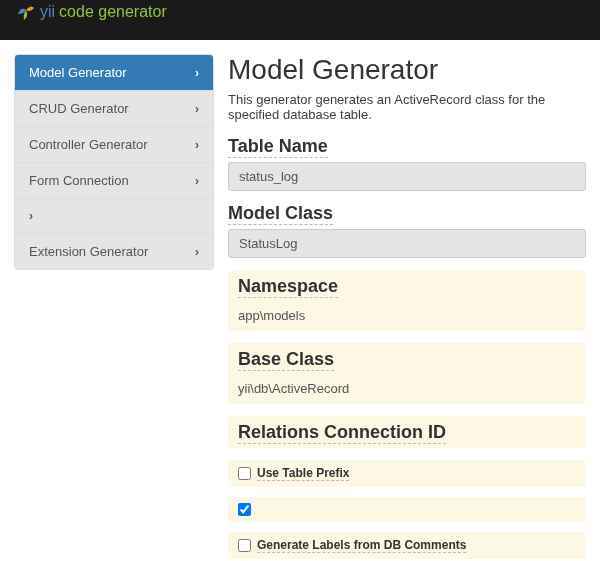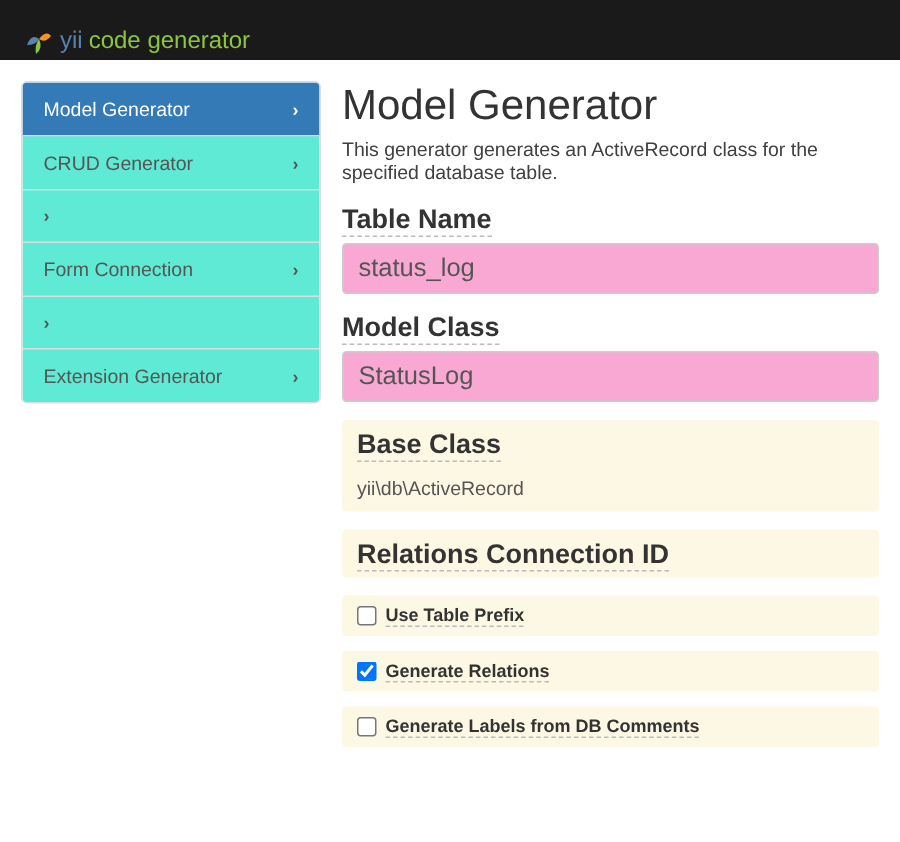--- a/index.html
+++ b/index.html
@@ -1,40 +1,40 @@
 <!DOCTYPE html>
 <html><head>
   <meta charset="utf-8">
   <style>
     * { box-sizing: border-box; margin: 0; padding: 0; }
     body { font-family: "Helvetica Neue", Helvetica, Arial, sans-serif; font-size: 13px; color: #333; background: #fff; }
     
-    .header { background: #1a1a1a; height: 40px; display: flex; align-items: flex-end; padding: 0 14px; }
+    .header { background: #1a1a1a; height: 40px; display: flex; align-items: flex-start; padding: 0 14px; }
     .logo { display: flex; align-items: center; gap: 2px; }
     .logo-icon { width: 24px; height: 24px; }
     .logo-text { font-size: 16px; font-weight: 300; }
     .logo-yii { color: #5882b0; }
     .logo-code { color: #8cc63f; margin-left: 4px; }
     
     .container { display: flex; padding: 14px; gap: 14px; }
     
     .sidebar { width: 200px; flex-shrink: 0; }
     .list-group { border: 1px solid #ddd; border-radius: 4px; overflow: hidden; }
-    .list-group-item { display: flex; justify-content: space-between; align-items: center; padding: 10px 14px; border-bottom: 1px solid #ddd; background: #5eead4; color: #555; cursor: pointer; font-size: 13px; }
+    .list-group-item { display: flex; justify-content: space-between; align-items: center; padding: 10px 14px; border-bottom: 1px solid #ddd; background: #e5e5e5; color: #555; cursor: pointer; font-size: 13px; }
     .list-group-item:last-child { border-bottom: none; }
     .list-group-item.active { background: #337ab7; color: #fff; }
     .chevron { font-size: 12px; font-weight: bold; }
     
     .main { flex: 1; }
     .page-title { font-size: 28px; font-weight: 500; margin-bottom: 6px; color: #333; }
     .page-desc { font-size: 13px; color: #404040; margin-bottom: 14px; }
     
     .form-group { margin-bottom: 12px; }
     .form-label { display: inline-block; font-size: 18px; font-weight: bold; color: #333; margin-bottom: 4px; border-bottom: 1px dashed #bbb; cursor: help; }
-    .form-control { width: 100%; padding: 6px 10px; border: 1px solid #ccc; border-radius: 3px; font-size: 17px; color: #555; background: #f9a8d4; }
+    .form-control { width: 100%; padding: 6px 10px; border: 1px solid #ccc; border-radius: 3px; font-size: 13px; color: #555; background: #e5e5e5; }
     
     .sticky-group { background: #fcf8e3; border-radius: 3px; }
     .sticky-group .form-label { margin: 6px 0 4px 10px; }
     .sticky-value { padding: 6px 10px 8px 10px; font-size: 13px; color: #555; }
     
     .checkbox-row { background: #fcf8e3; padding: 6px 10px; border-radius: 3px; margin-bottom: 10px; display: flex; align-items: center; gap: 6px; }
     .checkbox-row input { margin: 0; }
     .checkbox-label { font-size: 12px; font-weight: bold; color: #333; border-bottom: 1px dashed #bbb; cursor: help; text-align: center; }
   </style>
 </head>
@@ -61,20 +61,21 @@
     <div class="list-group">
       <div class="list-group-item active">
         <span>Model Generator</span>
         <span class="chevron">›</span>
       </div>
       <div class="list-group-item">
         <span>CRUD Generator</span>
         <span class="chevron">›</span>
       </div>
       <div class="list-group-item">
+        <span>Controller Generator</span>
         <span class="chevron">›</span>
       </div>
       <div class="list-group-item">
         <span>Form Connection</span>
         <span class="chevron">›</span>
       </div>
       <div class="list-group-item">
         <span class="chevron">›</span>
       </div>
       <div class="list-group-item">
@@ -91,38 +92,41 @@
     <div class="form-group">
       <label class="form-label">Table Name</label>
       <input class="form-control" type="text" value="status_log" style="">
     </div>
 
     <div class="form-group">
       <label class="form-label">Model Class</label>
       <input class="form-control" type="text" value="StatusLog" style="">
     </div>
 
+    <div class="form-group sticky-group">
+      <label class="form-label">Namespace</label>
+      <div class="sticky-value">app\models</div>
+    </div>
 
     <div class="form-group sticky-group">
       <label class="form-label">Base Class</label>
       <div class="sticky-value">yii\db\ActiveRecord</div>
     </div>
 
     <div class="form-group sticky-group">
       <label class="form-label">Relations Connection ID</label>
     </div>
 
     <div class="checkbox-row">
       <input type="checkbox" style="">
       <span class="checkbox-label">Use Table Prefix</span>
     </div>
 
     <div class="checkbox-row">
       <input type="checkbox" checked="" style="">
-      <span class="checkbox-label">Generate Relations</span>
     </div>
 
     <div class="checkbox-row">
       <input type="checkbox" style="">
       <span class="checkbox-label">Generate Labels from DB Comments</span>
     </div>
 
   </div>
 
 </div>

